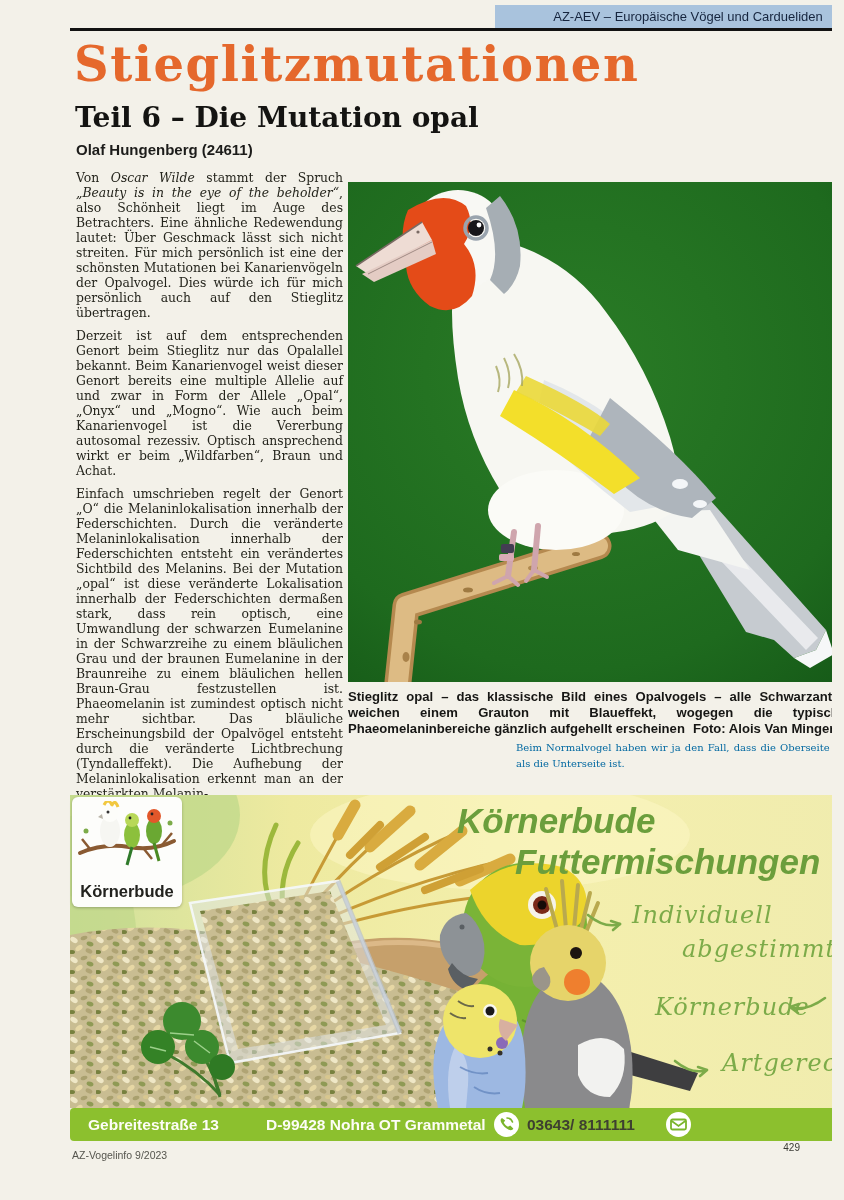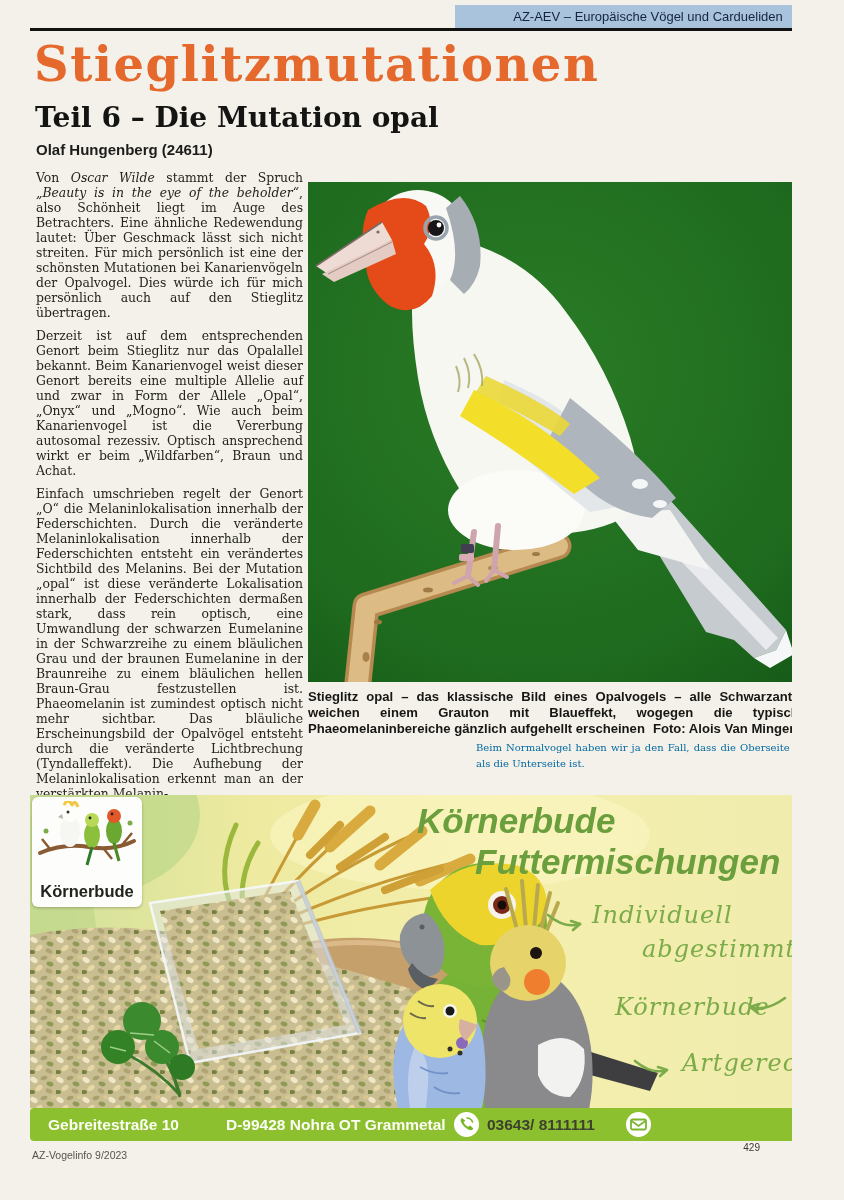--- a/index.html
+++ b/index.html
@@ -1,17 +1,17 @@
 <!DOCTYPE html>
 <html><head>
 <meta charset="utf-8">
 <style>
   html,body{margin:0;padding:0;background:#f3f1e9;}
   .page{position:relative;width:792px;height:1200px;background:#f3f1e9;overflow:hidden;
-        font-family:"DejaVu Serif",serif;}
+        font-family:"DejaVu Serif",serif;margin-left:40px;}
   
   .tagbar{position:absolute;left:455px;top:5px;width:386px;height:23px;background:#a9c3dd;
           font-family:"Liberation Sans",sans-serif;font-size:13px;color:#16253e;
           text-align:center;line-height:23px;}
   .rule{position:absolute;left:30px;top:28px;width:814px;height:3px;background:#121212;}
   .title{position:absolute;left:34px;top:36px;font-size:48px;font-weight:bold;
          color:#e5682c;letter-spacing:1.5px;}
   .subtitle{position:absolute;left:35px;top:101px;font-size:28px;font-weight:bold;color:#141412;}
   .author{position:absolute;left:36px;top:141px;font-family:"Liberation Sans",sans-serif;
           font-size:15px;font-weight:bold;color:#1c1c1a;}
@@ -307,21 +307,21 @@
     <span class="note" style="left:585px;top:198px">Körnerbude</span>
     <svg class="arrow" style="left:712px;top:198px" width="46" height="26" viewBox="0 0 46 26">
       <path d="M43,5 Q24,19 8,14 M8,14 l9,-3 M8,14 l8,6" stroke="#7cab49" stroke-width="2.6" fill="none" stroke-linecap="round"></path>
     </svg>
     <svg class="arrow" style="left:602px;top:262px" width="42" height="24" viewBox="0 0 42 24">
       <path d="M3,4 Q20,18 35,13 M35,13 l-9,-3 M35,13 l-7,6" stroke="#7cab49" stroke-width="2.6" fill="none" stroke-linecap="round"></path>
     </svg>
     <span class="note" style="left:652px;top:254px">Artgerecht</span>
 
     <div class="infobar">
-      <span class="txt white" style="left:18px">Gebreitestraße 10</span>
+      <span class="txt white" style="left:18px">Gebreitestraße 13</span>
       <span class="txt white" style="left:196px">D-99428 Nohra OT Grammetal</span>
       <span class="iconcirc" style="left:424px">
         <svg width="25" height="25" viewBox="0 0 25 25">
           <path d="M8,6 C6.5,7 6,8.5 7.5,11 C9,13.7 12,16.6 14.8,17.8 C17.3,18.8 18.6,18 19.3,16.5 L16.2,13.5 L14,14.8 C12.2,13.8 10.6,12.2 9.7,10.5 L11.2,8.6 Z" fill="#7ab52c"></path>
           <path d="M13,6 q4,0 5.5,4" stroke="#7ab52c" stroke-width="1.6" fill="none" stroke-linecap="round"></path>
         </svg>
       </span>
       <span class="txt dark" style="left:457px">03643/ 8111111</span>
       <span class="iconcirc" style="left:596px">
         <svg width="25" height="25" viewBox="0 0 25 25">

